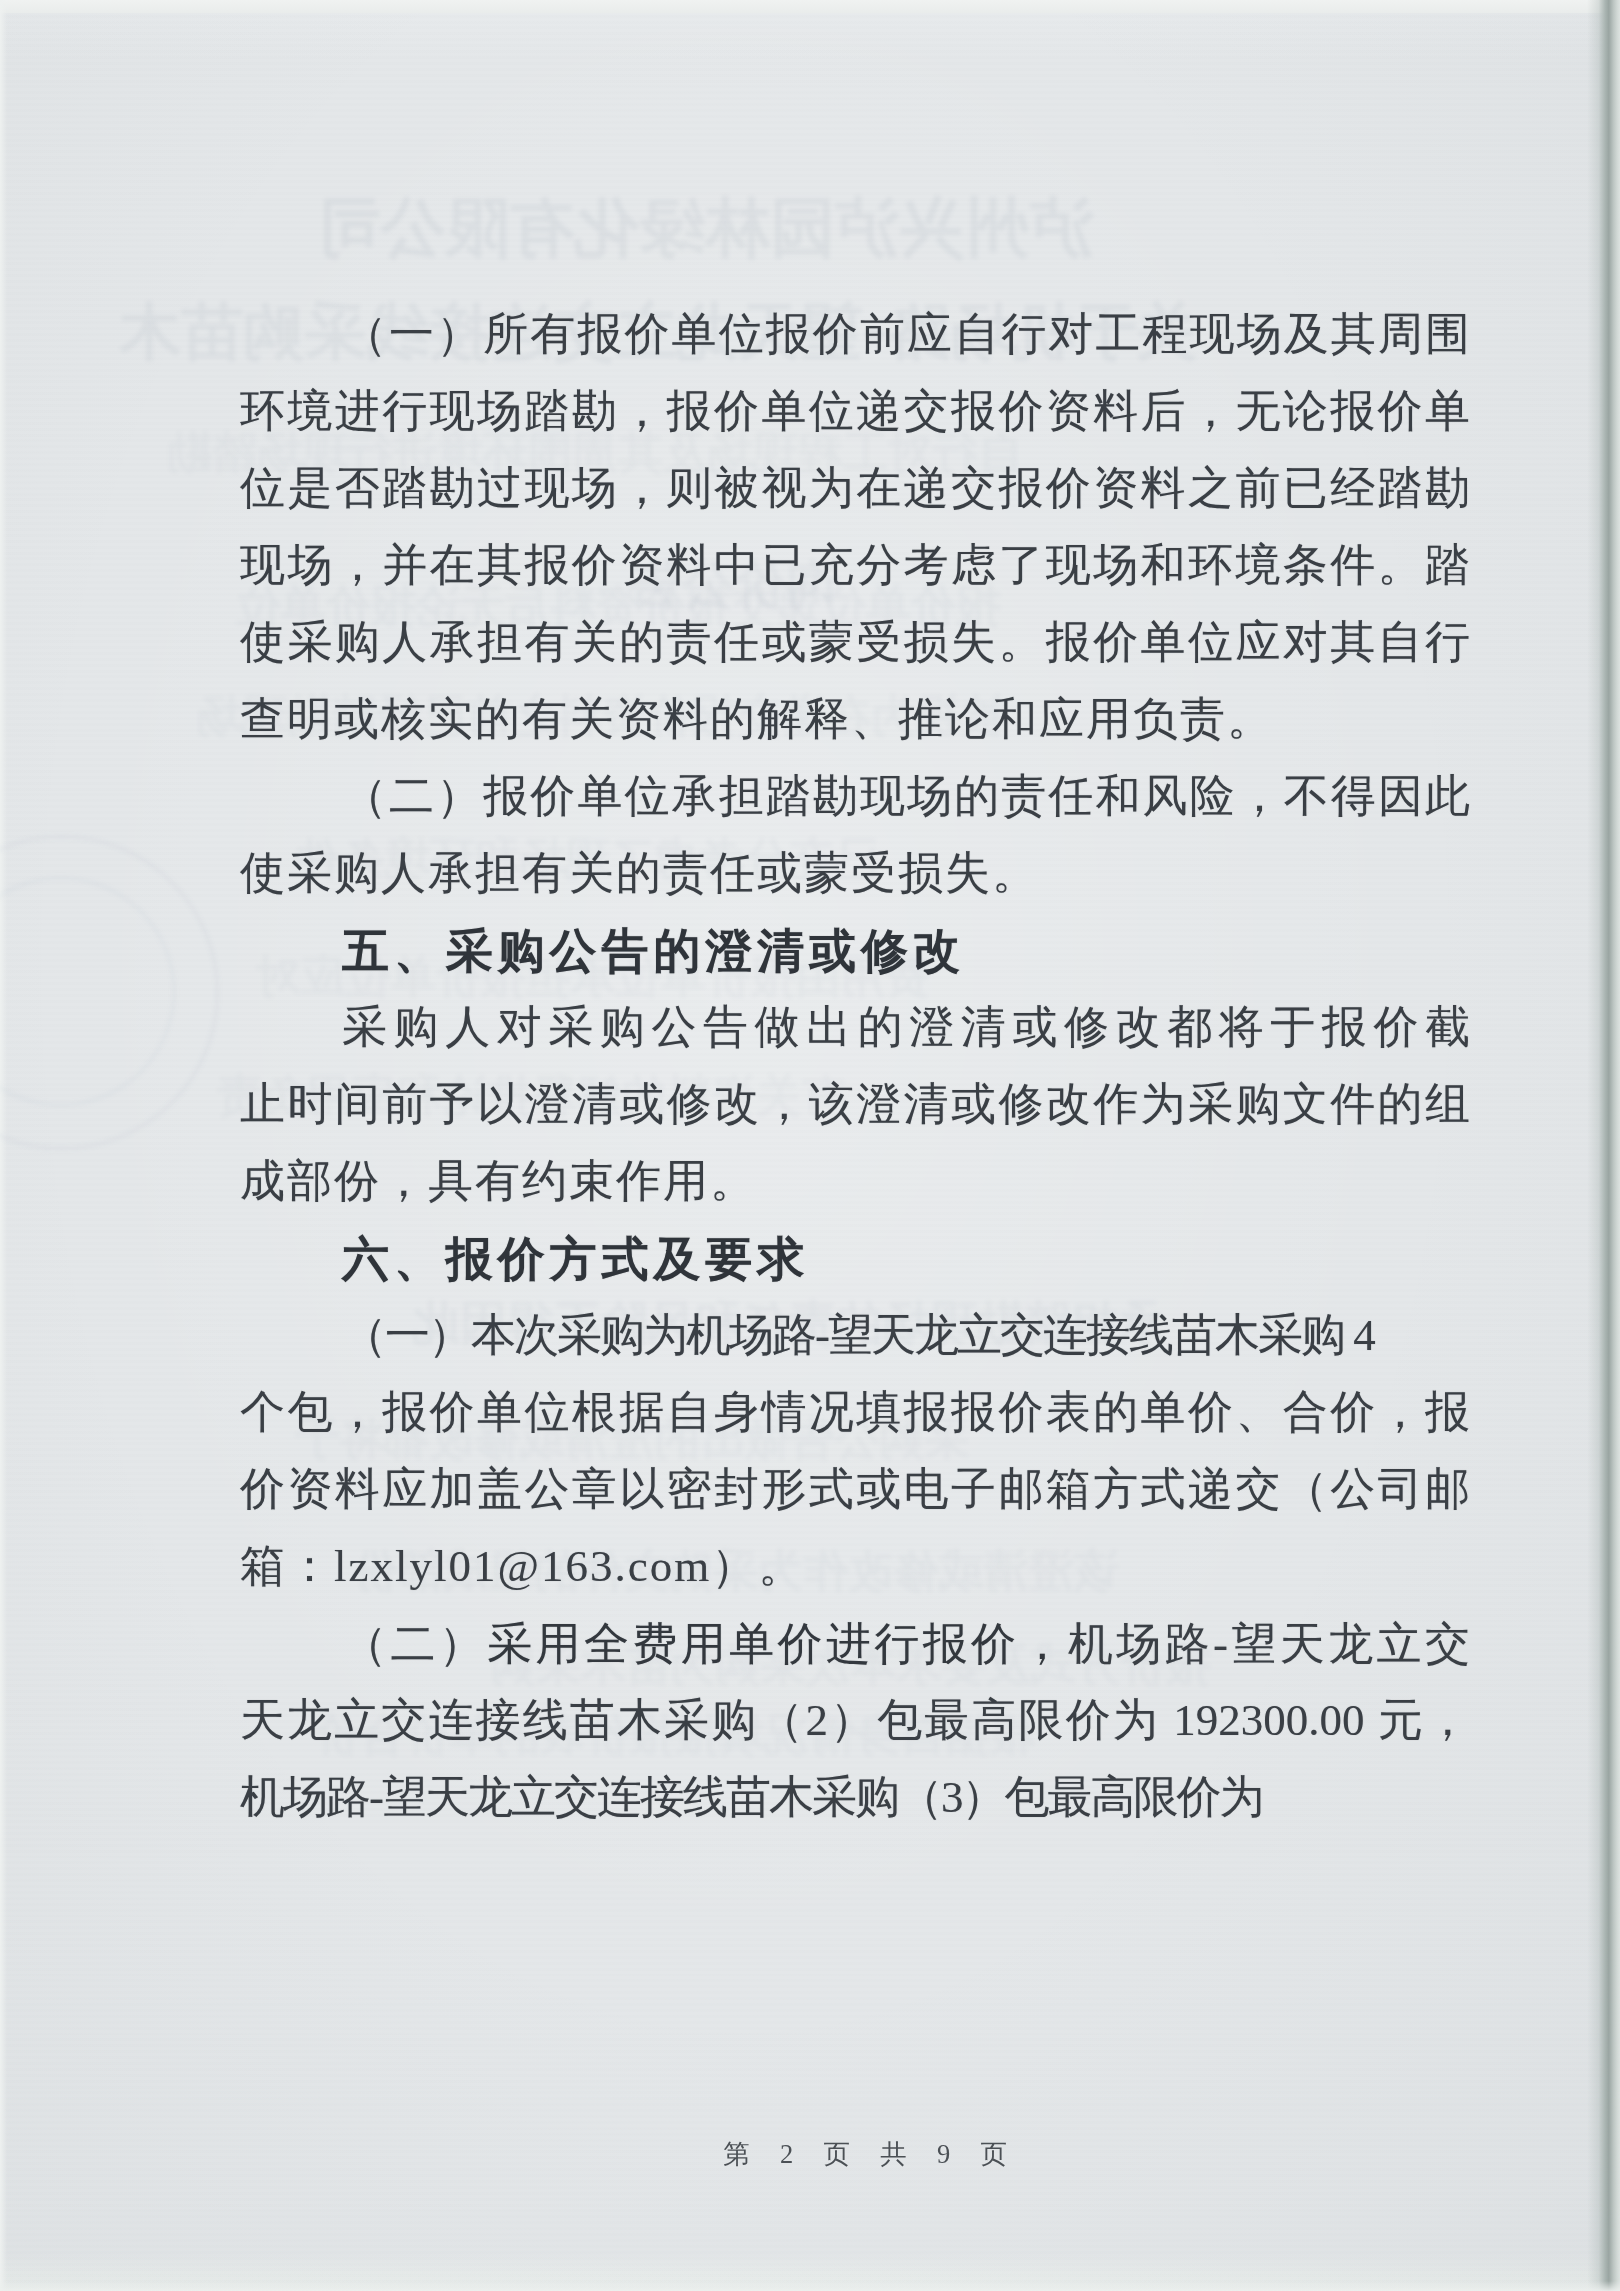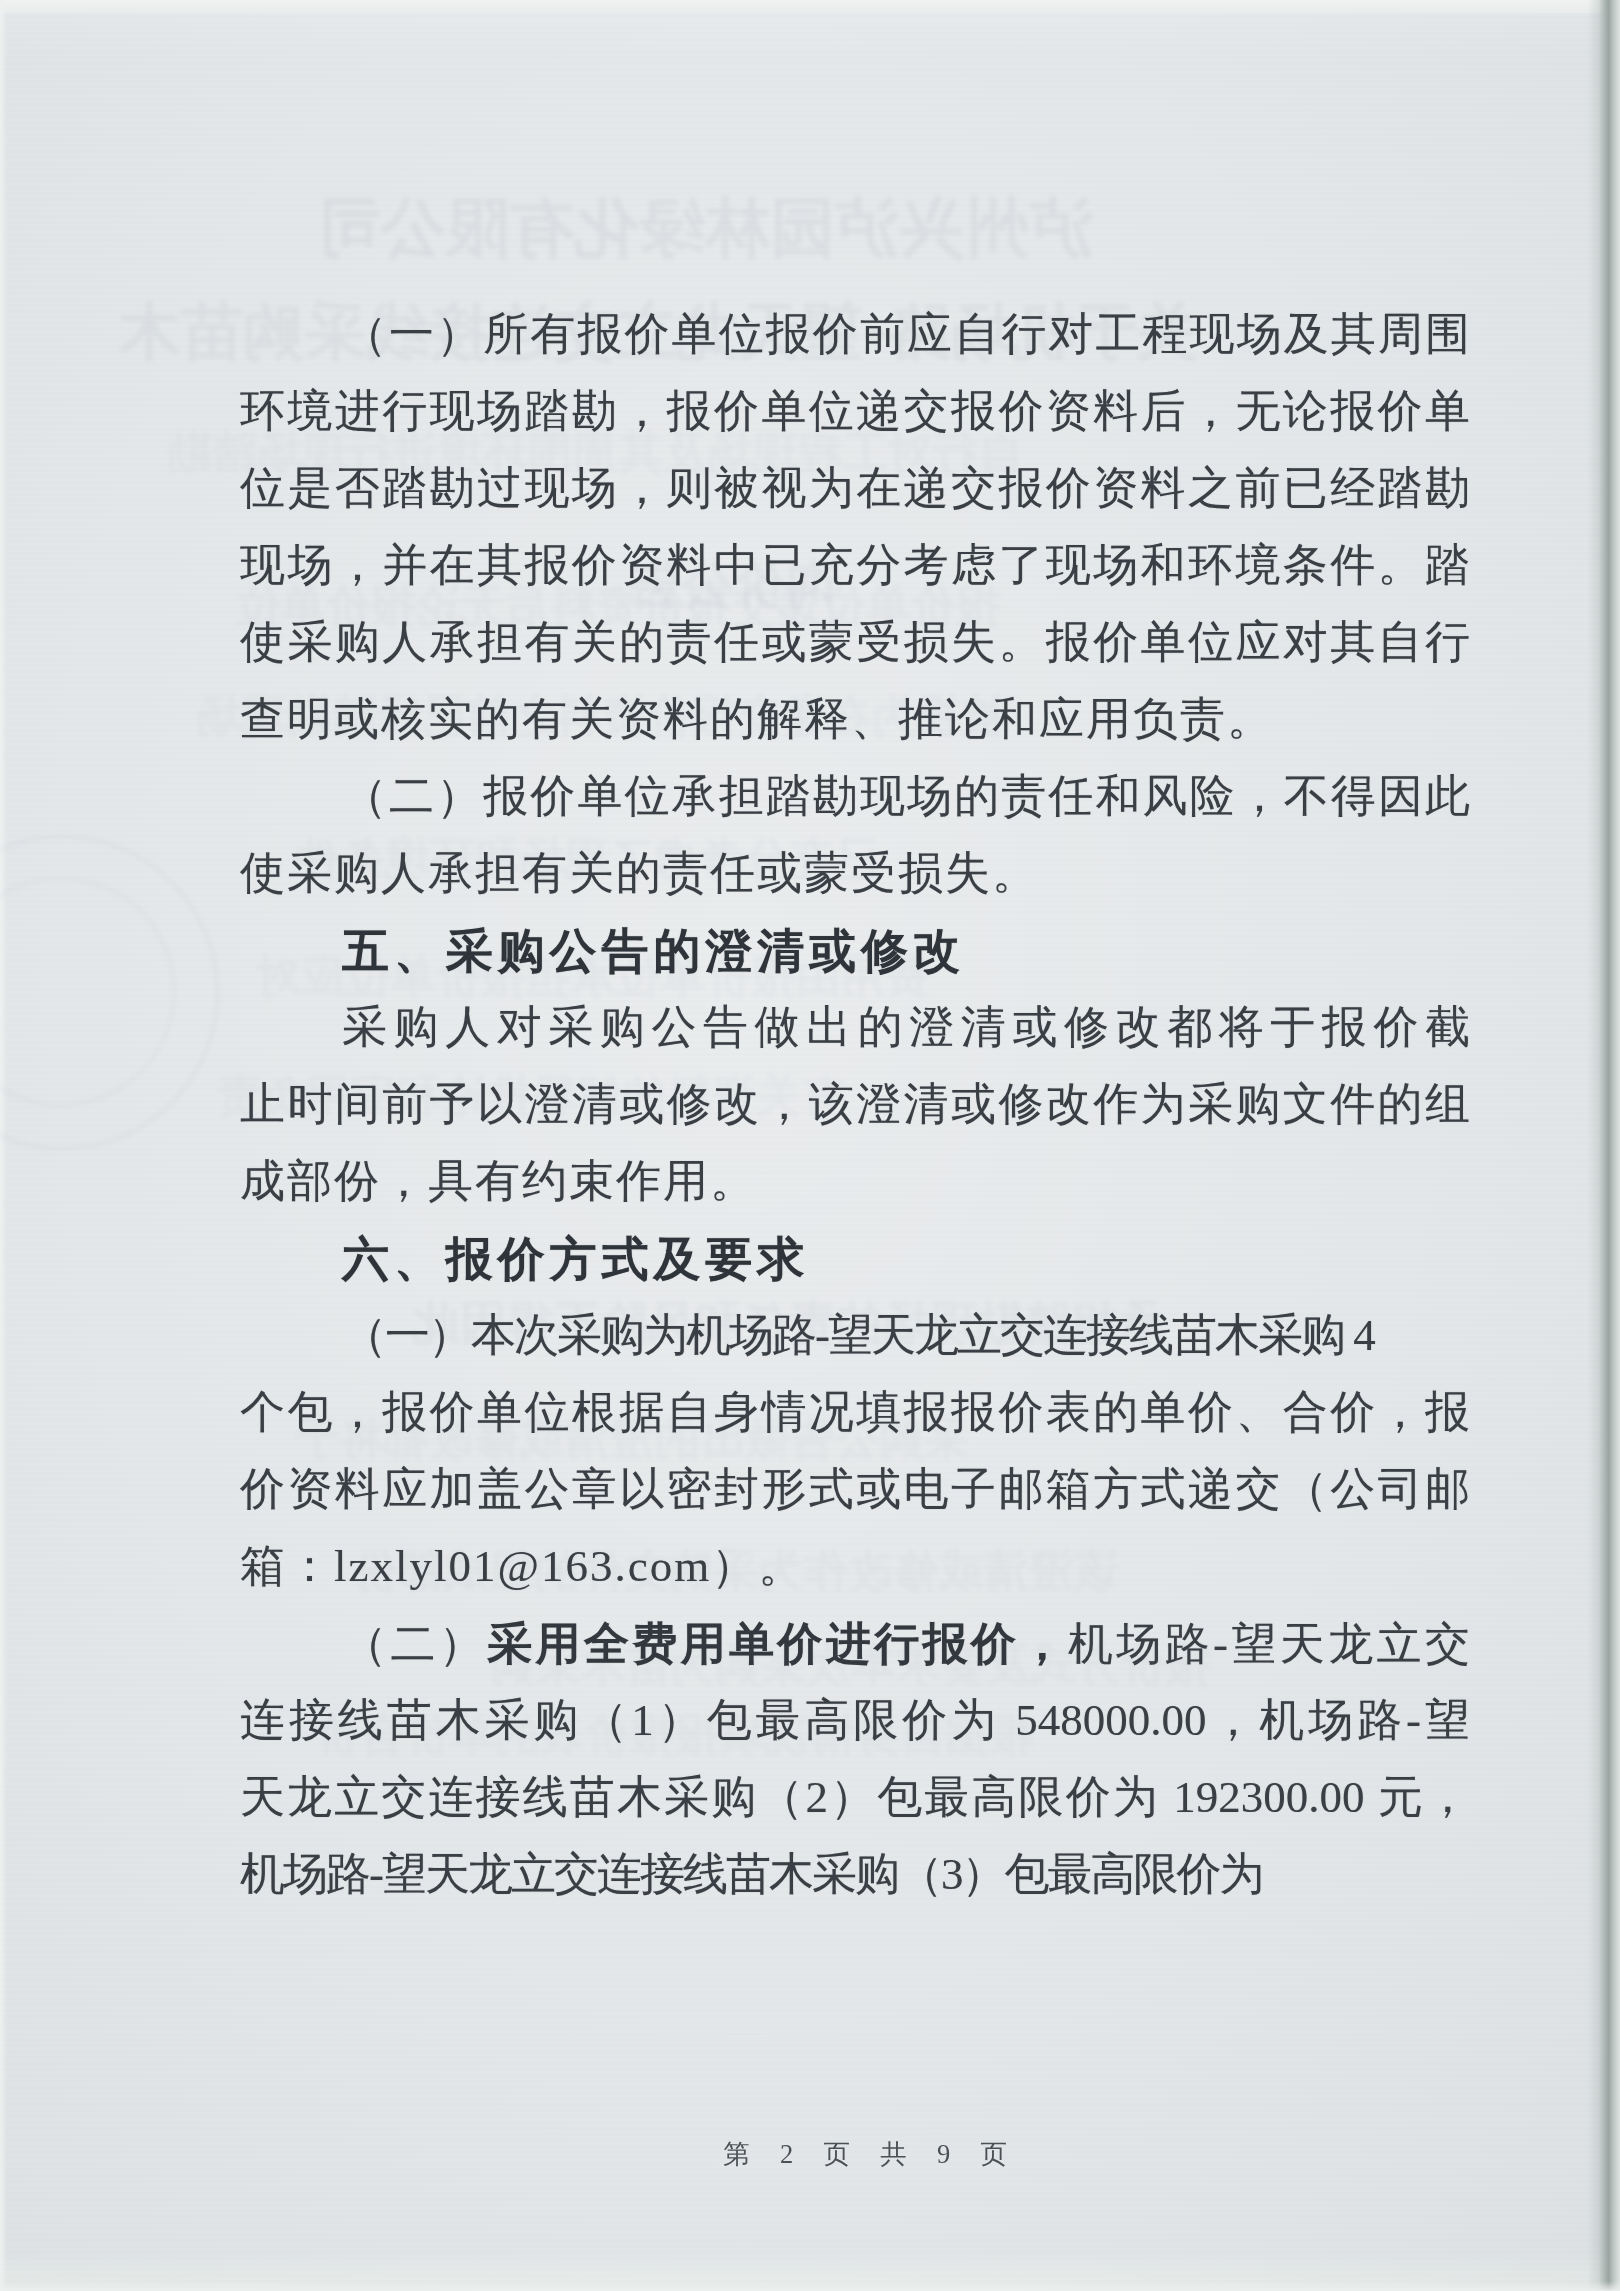--- a/index.html
+++ b/index.html
@@ -37,21 +37,21 @@
     text-shadow:0 0 1px rgba(58,63,69,0.35);
   }
   .line.justify{white-space:normal;text-align:justify;text-align-last:justify;letter-spacing:0;}
   .line.indent{padding-left:102px;}
   .line.tight{letter-spacing:-2px;}
   .line.heading{
     font-family:"DejaVu Sans","Liberation Sans",sans-serif;
     font-weight:700;font-size:47px;color:#2f343a;letter-spacing:4.9px;
     text-shadow:0 0 1px rgba(47,52,58,0.45);
   }
-  .b{font-weight:700;font-family:"DejaVu Sans","Liberation Sans",sans-serif;color:#33383e;}
+  .b{font-weight:400;font-family:"DejaVu Sans","Liberation Sans",sans-serif;color:#33383e;}
 
   .footer{
     position:absolute;top:2135px;left:256px;width:1230px;height:39px;line-height:39px;
     text-align:center;font-size:26.5px;letter-spacing:11.8px;color:#4b5055;
   }
 
   .ghost-layer{position:absolute;inset:0;pointer-events:none;}
   .ghost{
     position:absolute;transform:scaleX(-1);filter:blur(2px);
     color:#5f7086;font-family:"DejaVu Sans","Liberation Sans",sans-serif;
@@ -105,21 +105,20 @@
     <div class="line heading indent">五、采购公告的澄清或修改</div>
     <div class="line indent justify">采购人对采购公告做出的澄清或修改都将于报价截</div>
     <div class="line justify">止时间前予以澄清或修改，该澄清或修改作为采购文件的组</div>
     <div class="line">成部份，具有约束作用。</div>
     <div class="line heading indent">六、报价方式及要求</div>
     <div class="line indent tight">（一）本次采购为机场路-望天龙立交连接线苗木采购 4</div>
     <div class="line justify">个包，报价单位根据自身情况填报报价表的单价、合价，报</div>
     <div class="line justify">价资料应加盖公章以密封形式或电子邮箱方式递交（公司邮</div>
     <div class="line">箱：lzxlyl01@163.com）。</div>
     <div class="line indent justify"><span>（二）</span><span class="b">采用全费用单价进行报价，</span><span>机场路-望天龙立交</span></div>
-    <div class="line justify">连接线苗木采购（1）包最高限价为 548000.00，机场路-望</div>
     <div class="line justify">天龙立交连接线苗木采购（2）包最高限价为 192300.00 元，</div>
     <div class="line tight">机场路-望天龙立交连接线苗木采购（3）包最高限价为</div>
   </div>
 
 <div class="footer">第 2 页 共 9 页</div>
 
 <div class="edge-right"></div>
 <div class="band-bottom"></div>
 
 

